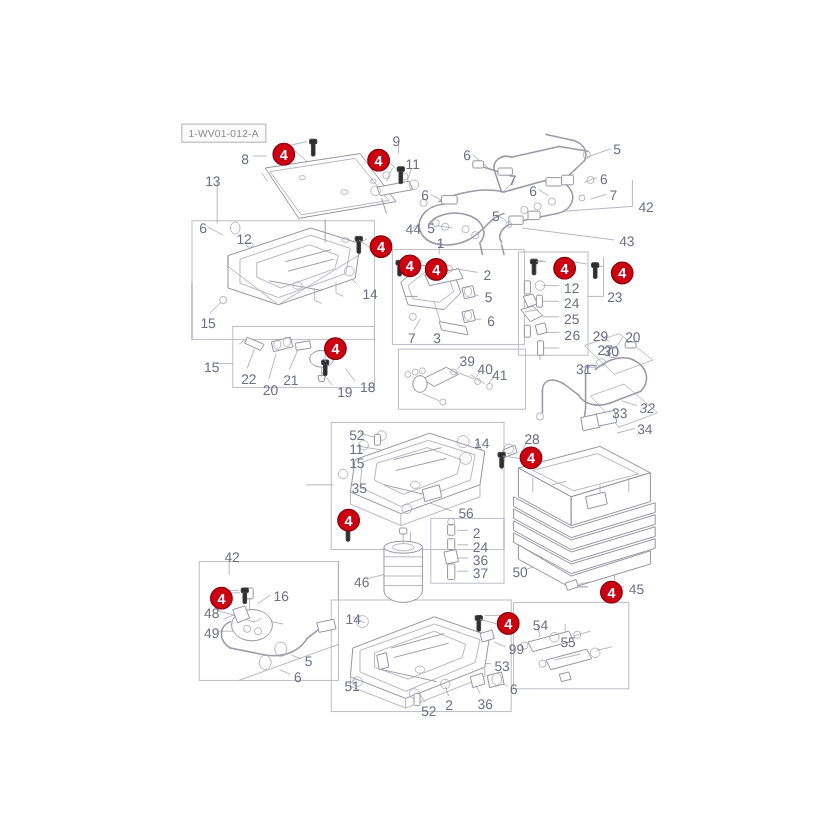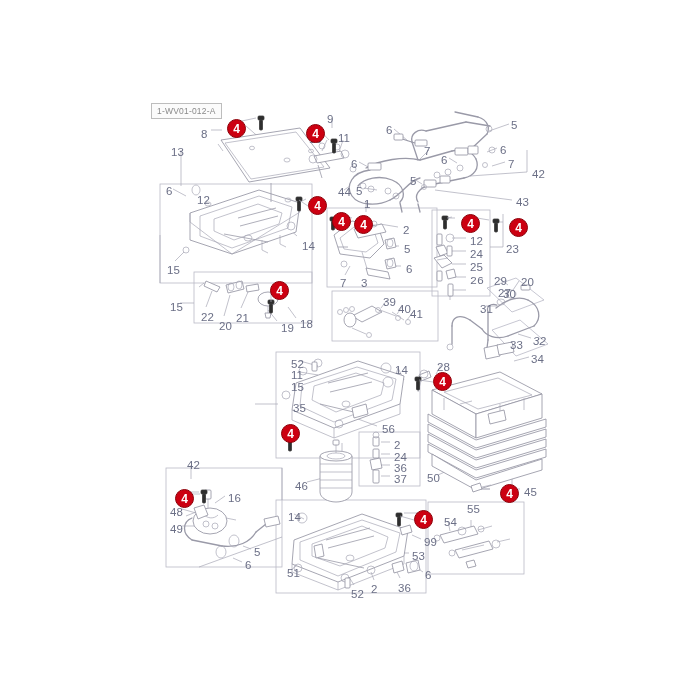--- a/index.html
+++ b/index.html
@@ -640,16 +640,16 @@
       <div class="partnum" style="left: 245px; top: 559px;">6</div>
       <div class="partnum" style="left: 288px; top: 511px;">14</div>
       <div class="partnum" style="left: 424px; top: 536px;">99</div>
       <div class="partnum" style="left: 412px; top: 550px;">53</div>
       <div class="partnum" style="left: 287px; top: 567px;">51</div>
       <div class="partnum" style="left: 351px; top: 588px;">52</div>
       <div class="partnum" style="left: 371px; top: 583px;">2</div>
       <div class="partnum" style="left: 398px; top: 582px;">36</div>
       <div class="partnum" style="left: 425px; top: 569px;">6</div>
       <div class="partnum" style="left: 444px; top: 516px;">54</div>
-      <div class="partnum" style="left: 467px; top: 503px; text-align: center;">55</div>
+      <div class="partnum" style="left: 467px; top: 530px; text-align: center;">55</div>
     </div>
 
 </div>
 
 </body></html>

